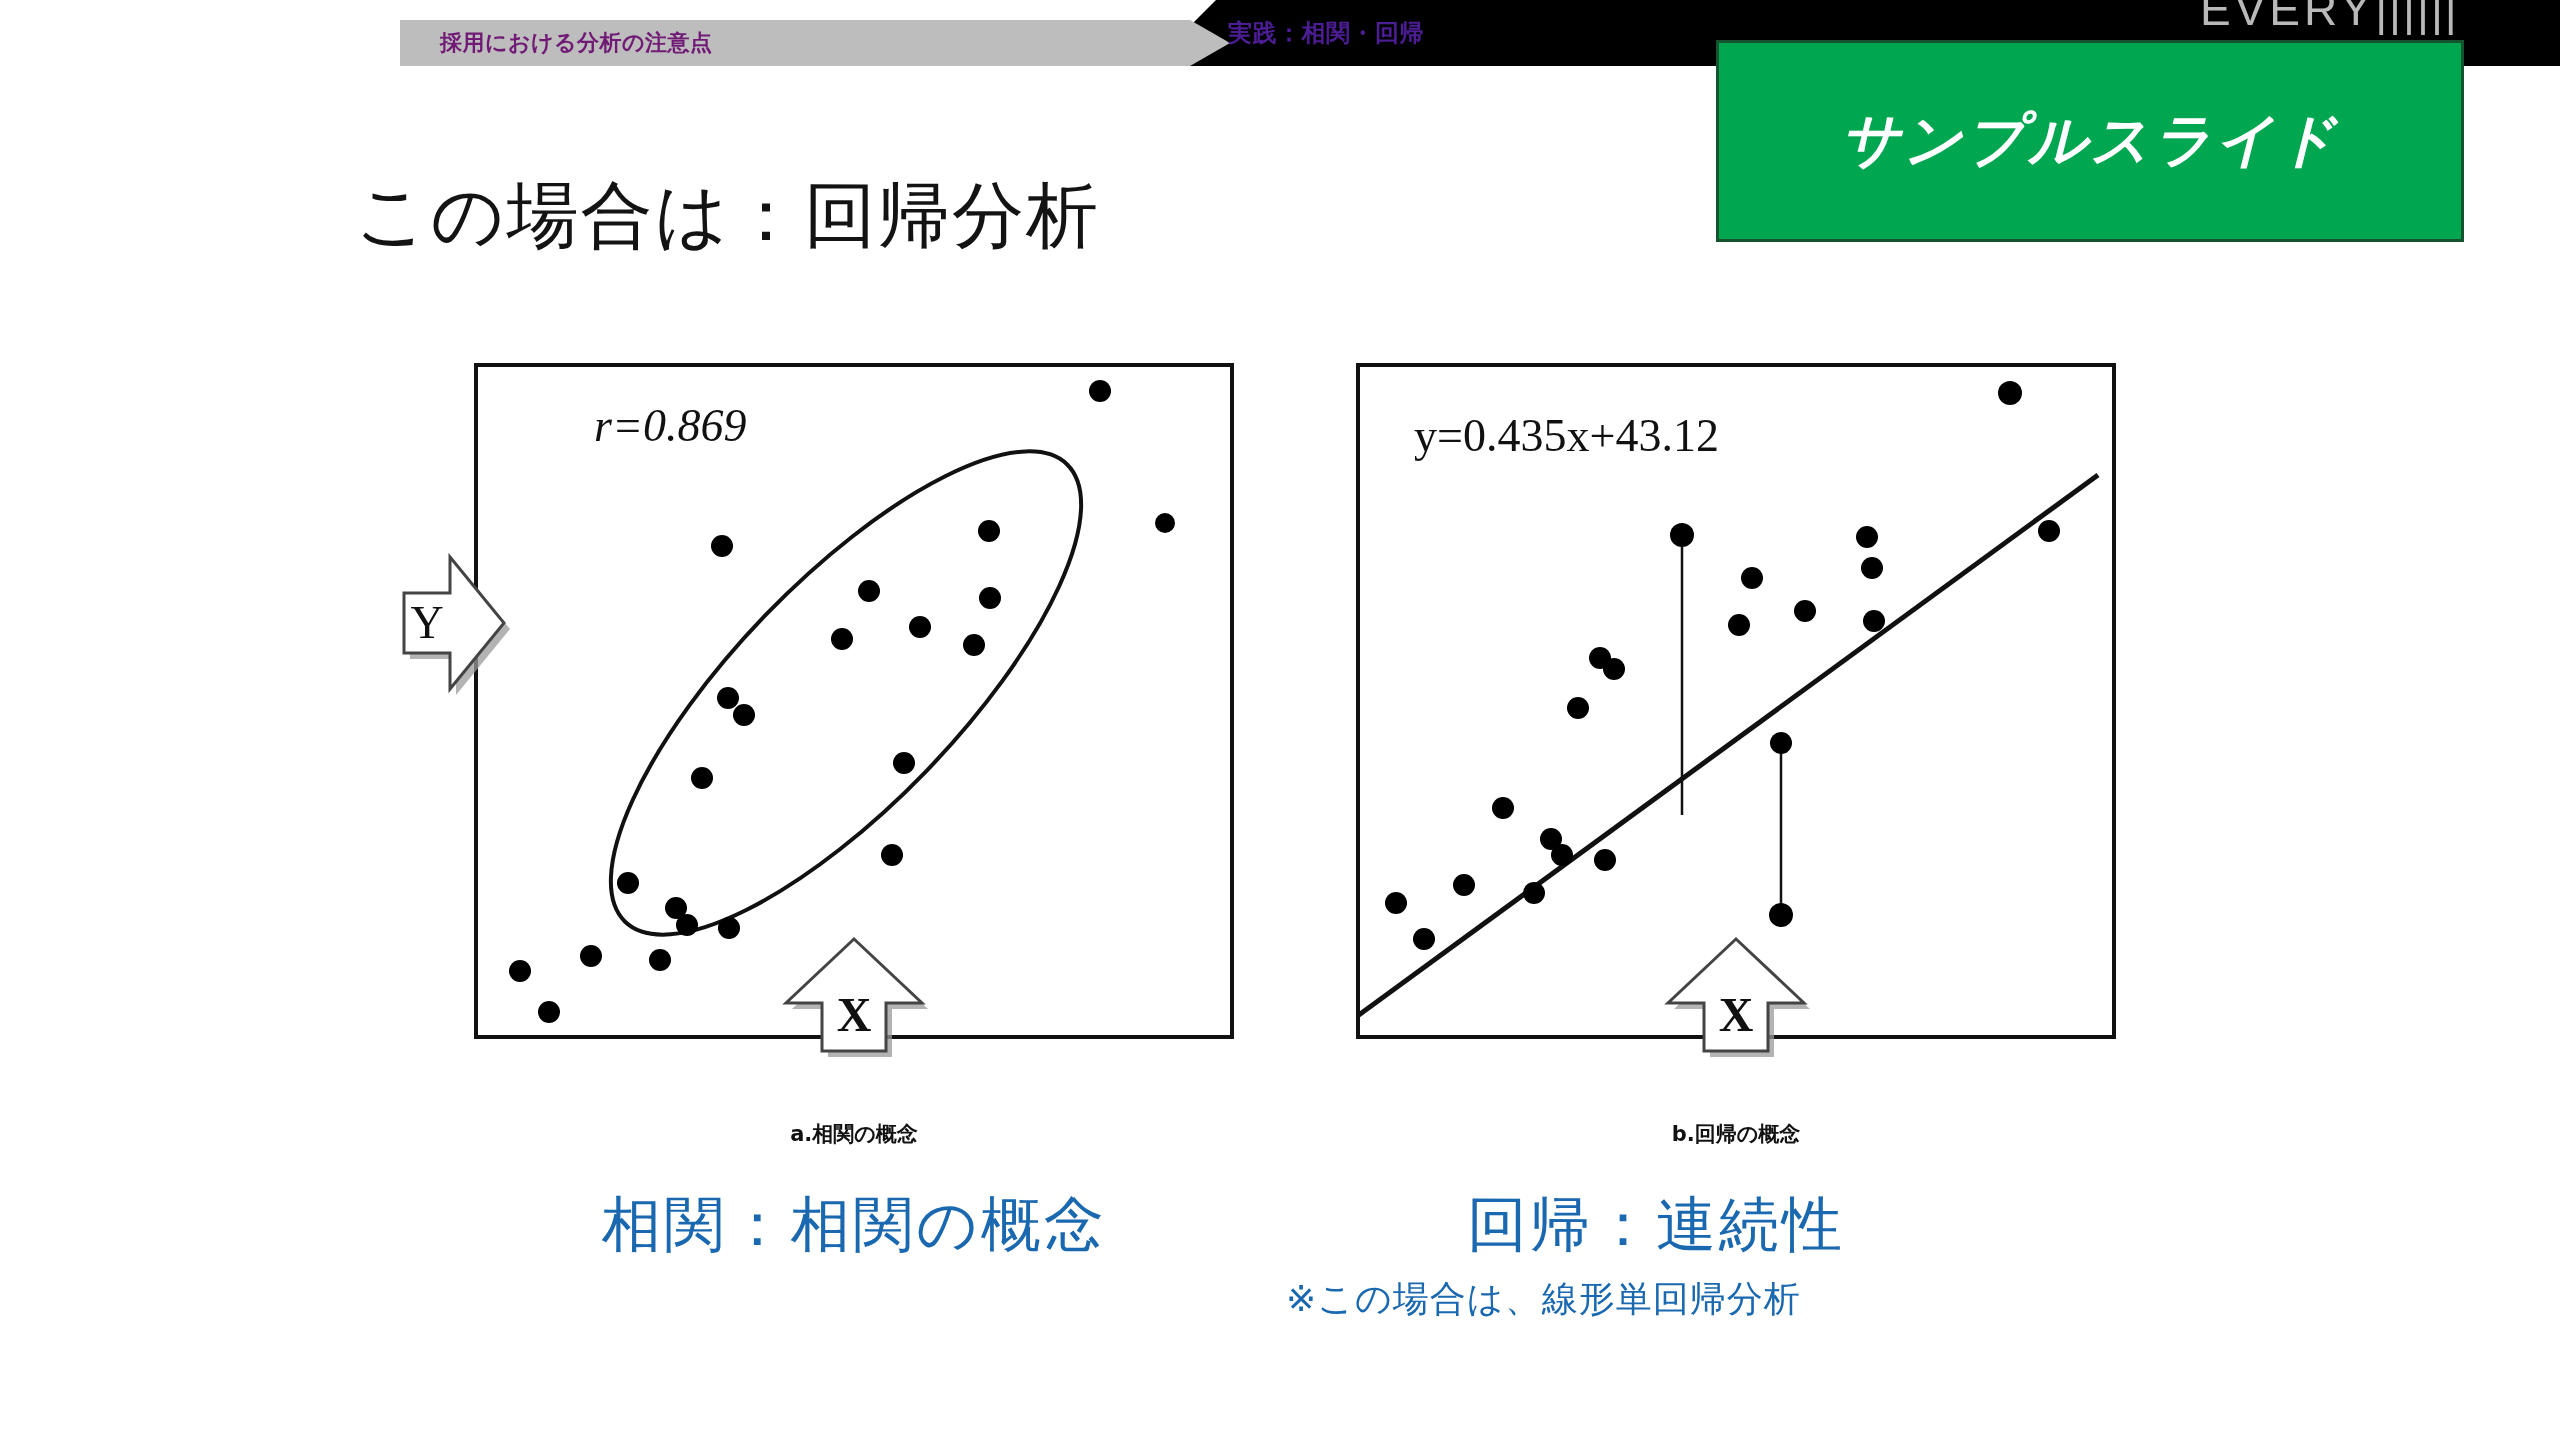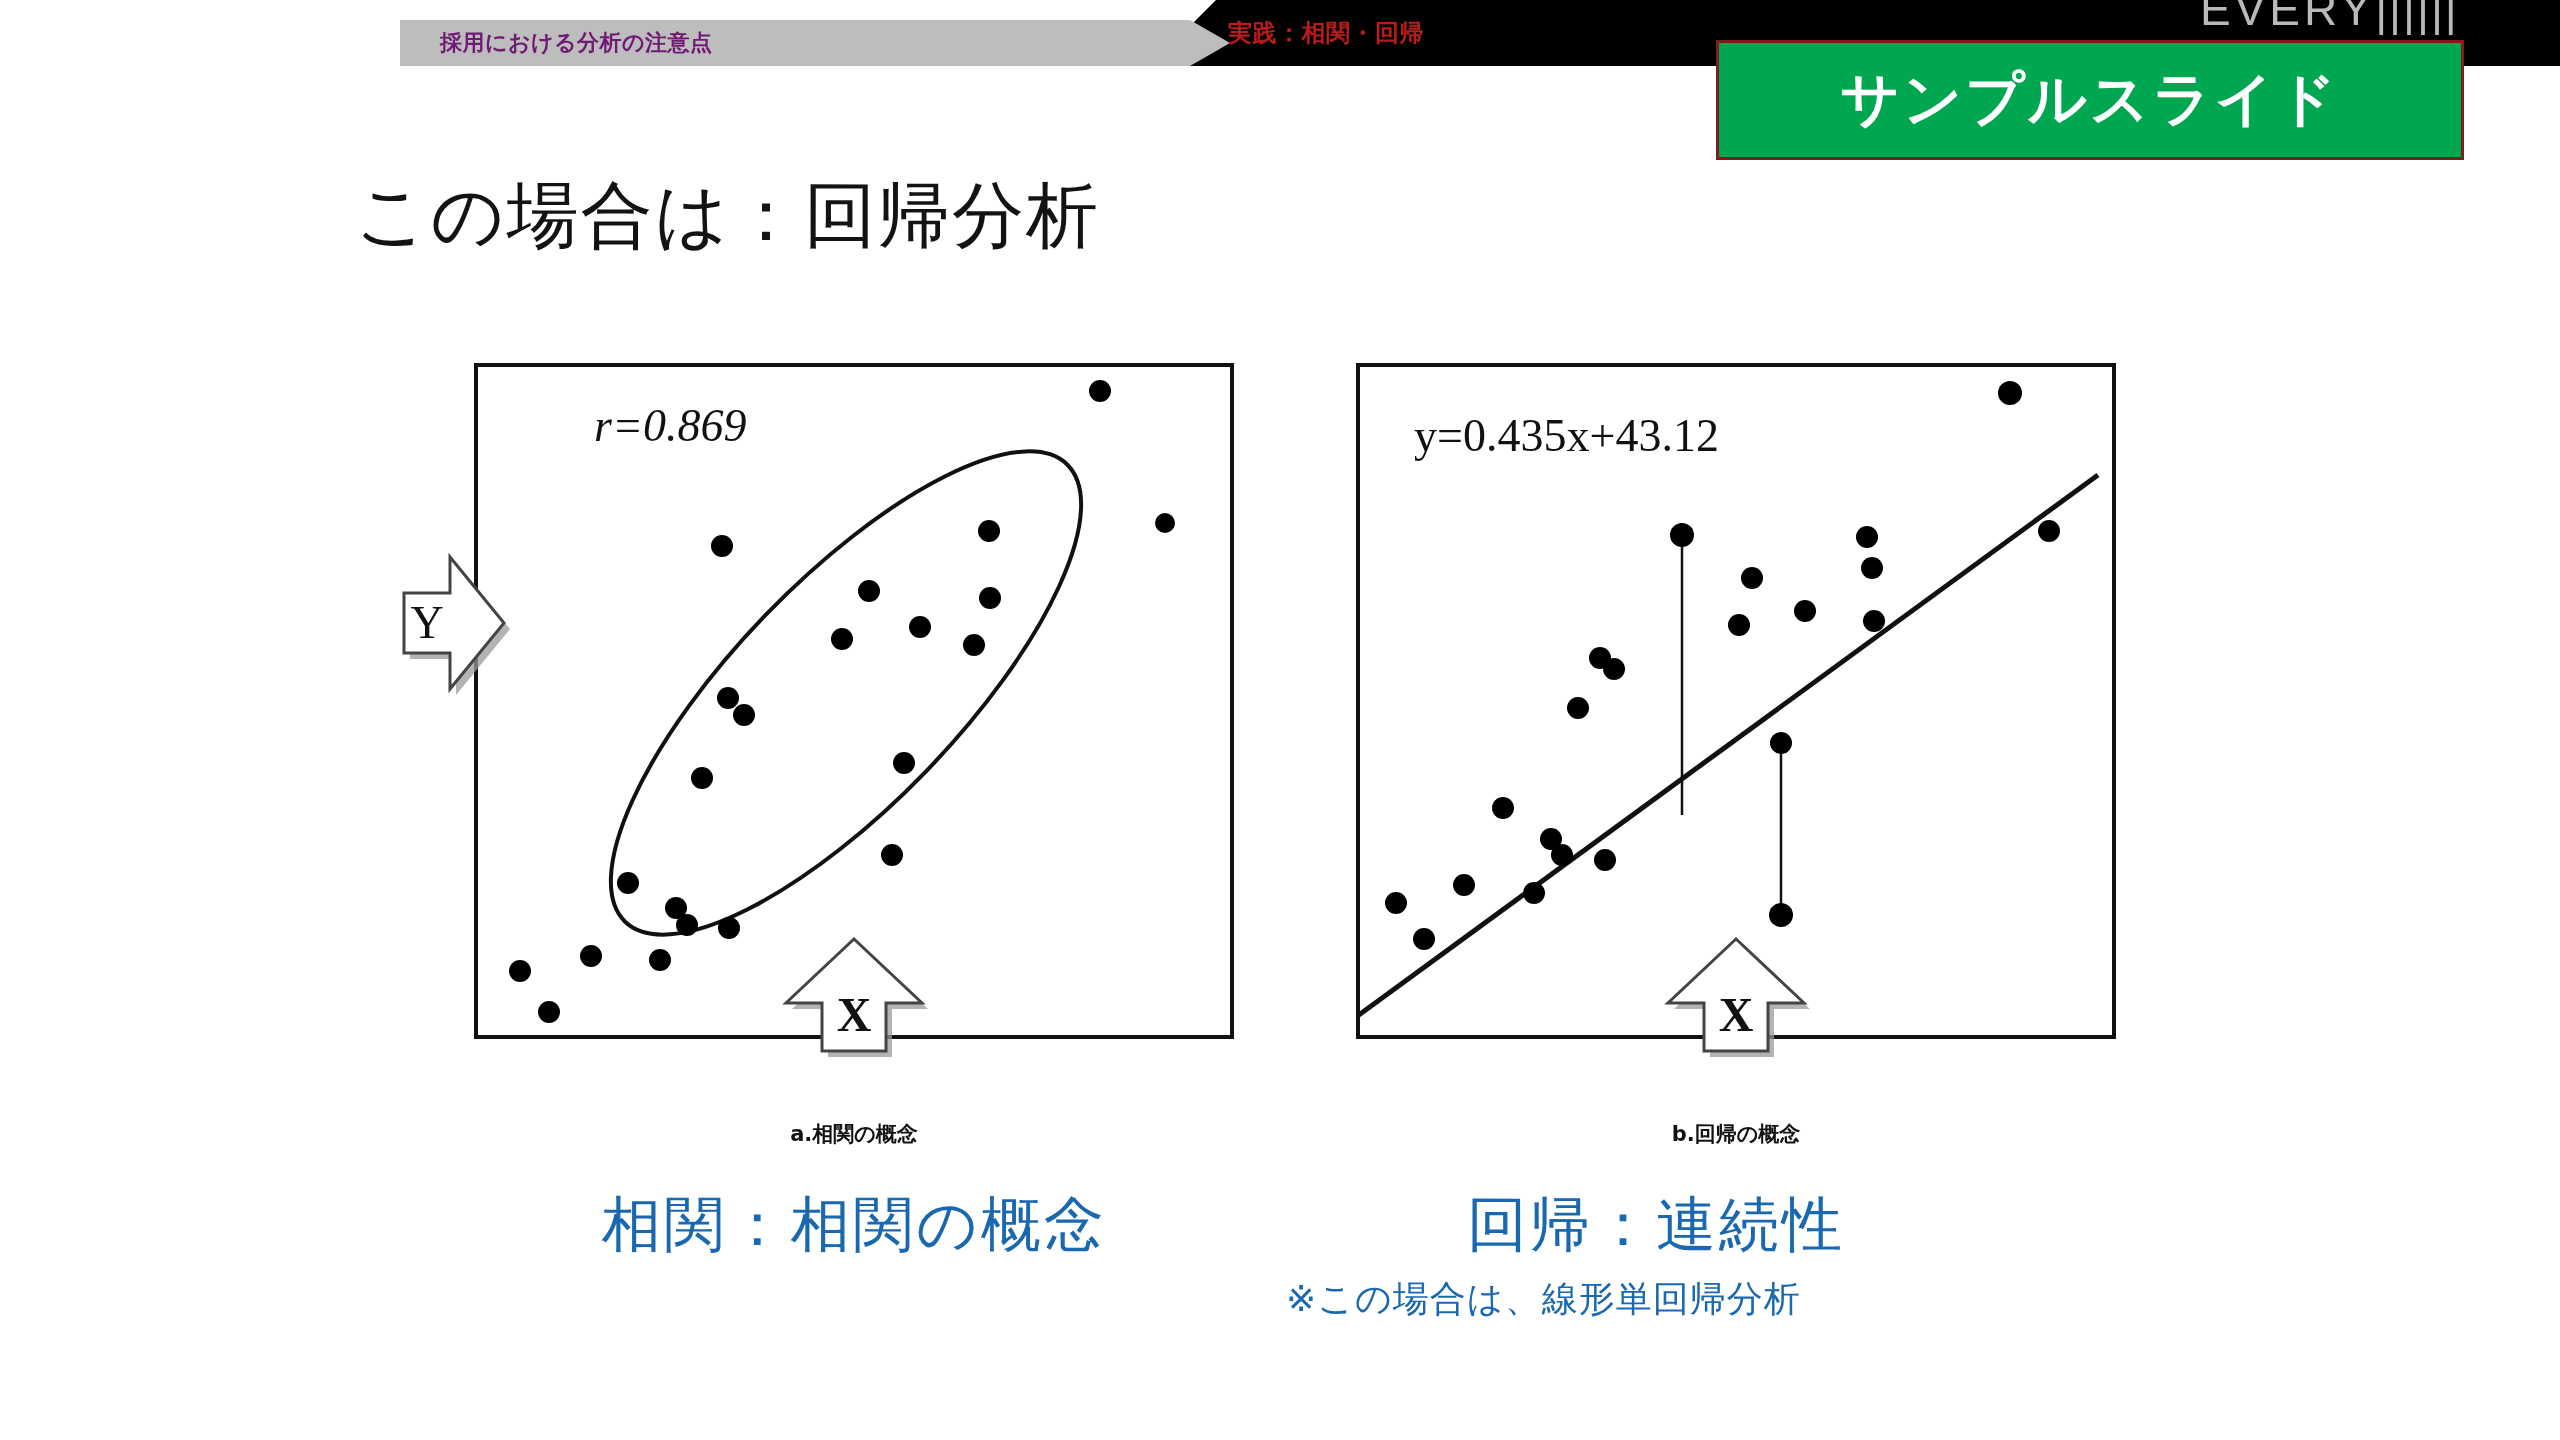--- a/index.html
+++ b/index.html
@@ -25,39 +25,40 @@
   }
   .hdr-grey-label{
     position:absolute;left:440px;top:20px;height:46px;
     display:flex;align-items:center;
     color:#701a75;font-size:22px;font-weight:700;letter-spacing:.5px;
     white-space:nowrap;
   }
   .hdr-black-label{
     position:absolute;left:1228px;top:0;height:66px;
     display:flex;align-items:center;
-    color:#b91c1c;font-size:24px;font-weight:700;letter-spacing:.5px;
+    color:#4c1d95;font-size:24px;font-weight:700;letter-spacing:.5px;
     white-space:nowrap;
   }
 
   
   .watermark{
     position:absolute;left:2200px;top:-18px;
     font-size:46px;font-weight:400;letter-spacing:4px;
     color:#b9b9b9;white-space:nowrap;
     font-family:"Liberation Sans",sans-serif;
   }
   .watermark .bars{letter-spacing:2px;}
 
   
   .sample-badge{
-    position:absolute;left:1716px;top:40px;width:748px;height:120px;
-    background:#00a750;border:3px solid #7f1d1d;
+    position:absolute;left:1716px;top:40px;width:748px;height:202px;
+    background:#00a750;border:3px solid #14532d;
     display:flex;align-items:center;justify-content:center;
     box-sizing:border-box;
+    font-style:italic;
   }
   .sample-badge span{
     color:#ffffff;font-size:58px;font-weight:700;letter-spacing:3px;
     white-space:nowrap;
   }
 
   
   .slide-title{
     position:absolute;left:355px;top:168px;
     font-size:72px;font-weight:400;color:#131313;

